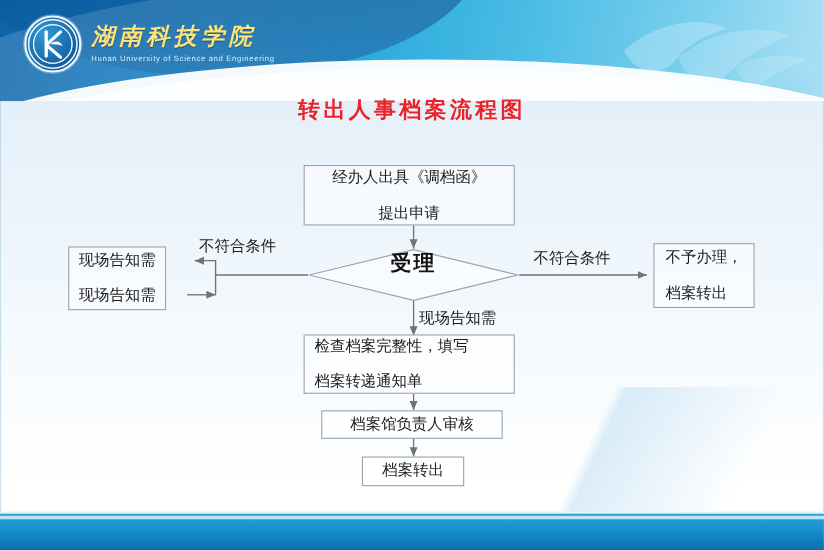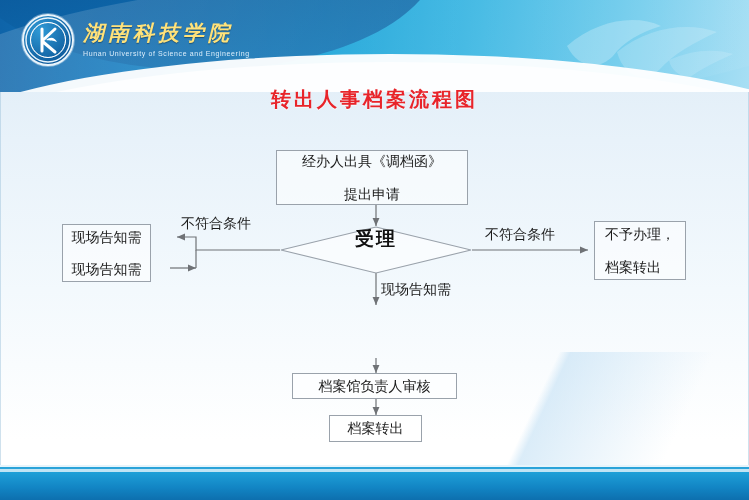--- a/index.html
+++ b/index.html
@@ -154,20 +154,24 @@
     <div class="node" style="left:62px;top:224px;width:89px;height:58px;flex-direction:column;">
       <div>现场告知需</div>
       <div>现场告知需</div>
     </div>
 
     <div class="node" style="left:594px;top:221px;width:92px;height:59px;flex-direction:column;align-items:flex-start;padding-left:10px;">
       <div>不予办理，</div>
       <div>档案转出</div>
     </div>
 
+    <div class="node" style="left:276px;top:304px;width:192px;height:54px;flex-direction:column;align-items:flex-start;padding-left:9px;">
+      <div>检查档案完整性，填写</div>
+      <div>档案转递通知单</div>
+    </div>
 
     <div class="node" style="left:292px;top:373px;width:165px;height:26px;">
       <span>档案馆负责人审核</span>
     </div>
 
     <div class="node" style="left:329px;top:415px;width:93px;height:27px;">
       <span>档案转出</span>
     </div>
 
     <div class="edge-label" style="left:181px;top:215px;">不符合条件</div>

